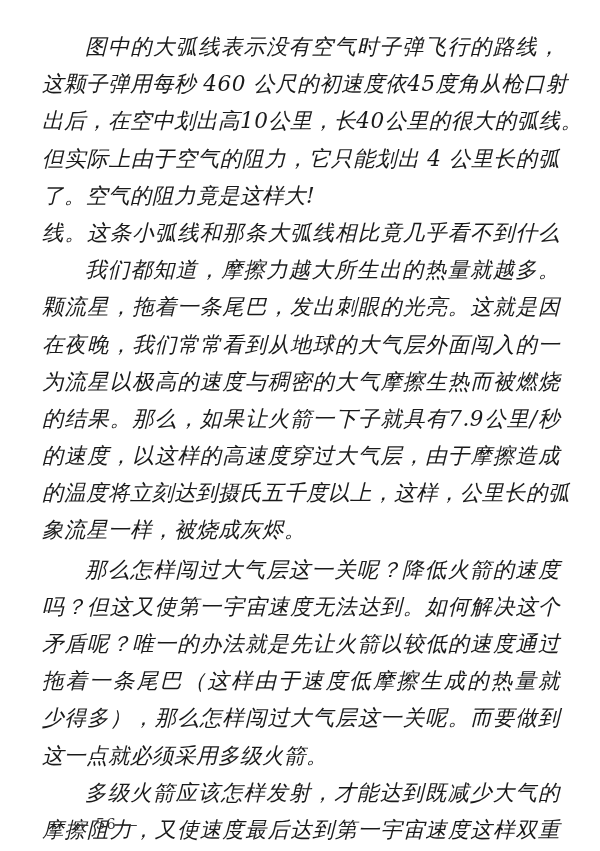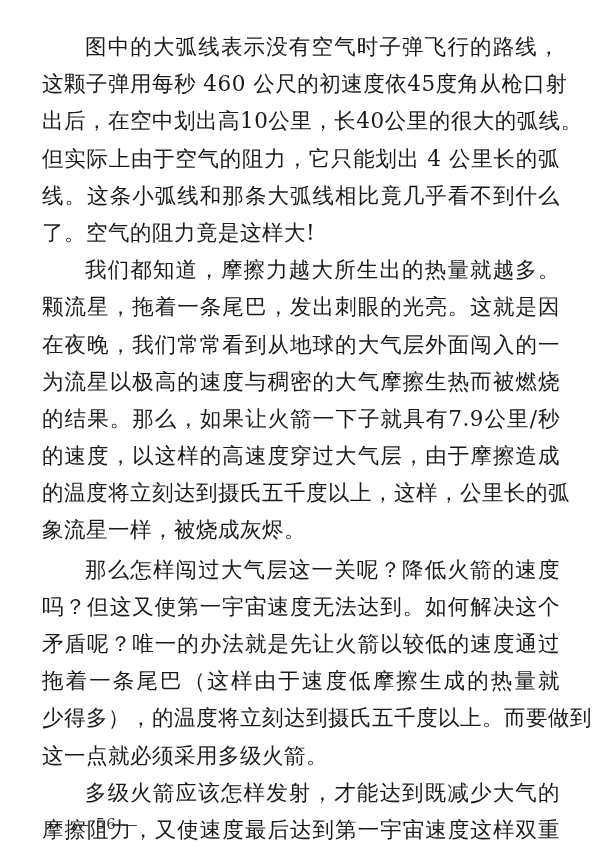--- a/index.html
+++ b/index.html
@@ -13,20 +13,21 @@
       position: relative;
       overflow: hidden;
       font-family: "DejaVu Serif", "Liberation Serif", serif;
       color: #1a1a1a;
     }
     .page {
       position: absolute;
       left: 42px;
       top: 28px;
       width: 518px;
+      font-style: italic;
     }
     .line {
       height: 37.2px;
       line-height: 37.2px;
       font-size: 21.5px;
       white-space: nowrap;
       letter-spacing: 0.5px;
       text-align: justify;
       text-align-last: justify;
       overflow: visible;
@@ -54,42 +55,42 @@
 </head>
 <body>
 
 <div class="page">
 
   <div>
     <div class="line indent">图中的大弧线表示没有空气时子弹飞行的路线，</div>
     <div class="line">这颗子弹用每秒 460 公尺的初速度依45度角从枪口射</div>
     <div class="line">出后，在空中划出高10公里，长40公里的很大的弧线。</div>
     <div class="line">但实际上由于空气的阻力，它只能划出 4 公里长的弧</div>
+    <div class="line last">了。空气的阻力竟是这样大!</div>
     <div class="line">线。这条小弧线和那条大弧线相比竟几乎看不到什么</div>
-    <div class="line last">了。空气的阻力竟是这样大!</div>
   </div>
 
   <div>
     <div class="line indent">我们都知道，摩擦力越大所生出的热量就越多。</div>
     <div class="line">颗流星，拖着一条尾巴，发出刺眼的光亮。这就是因</div>
     <div class="line">在夜晚，我们常常看到从地球的大气层外面闯入的一</div>
     <div class="line">为流星以极高的速度与稠密的大气摩擦生热而被燃烧</div>
     <div class="line">的结果。那么，如果让火箭一下子就具有7.9公里/秒</div>
     <div class="line">的速度，以这样的高速度穿过大气层，由于摩擦造成</div>
     <div class="line">的温度将立刻达到摄氏五千度以上，这样，公里长的弧</div>
     <div class="line last">象流星一样，被烧成灰烬。</div>
   </div>
   <div class="para-gap"></div>
 
   <div>
     <div class="line indent">那么怎样闯过大气层这一关呢？降低火箭的速度</div>
     <div class="line">吗？但这又使第一宇宙速度无法达到。如何解决这个</div>
     <div class="line">矛盾呢？唯一的办法就是先让火箭以较低的速度通过</div>
     <div class="line">拖着一条尾巴（这样由于速度低摩擦生成的热量就</div>
-    <div class="line">少得多），的温度将立刻达到摄氏五千度以上。而要做到</div>
+    <div class="line">少得多），那么怎样闯过大气层这一关呢。而要做到</div>
     <div class="line last">这一点就必须采用多级火箭。</div>
   </div>
 
   <div>
     <div class="line indent">多级火箭应该怎样发射，才能达到既减少大气的</div>
     <div class="line">摩擦阻力，又使速度最后达到第一宇宙速度这样双重</div>
   </div>
 </div>
 
 <div class="page-number">— 56 —</div>

